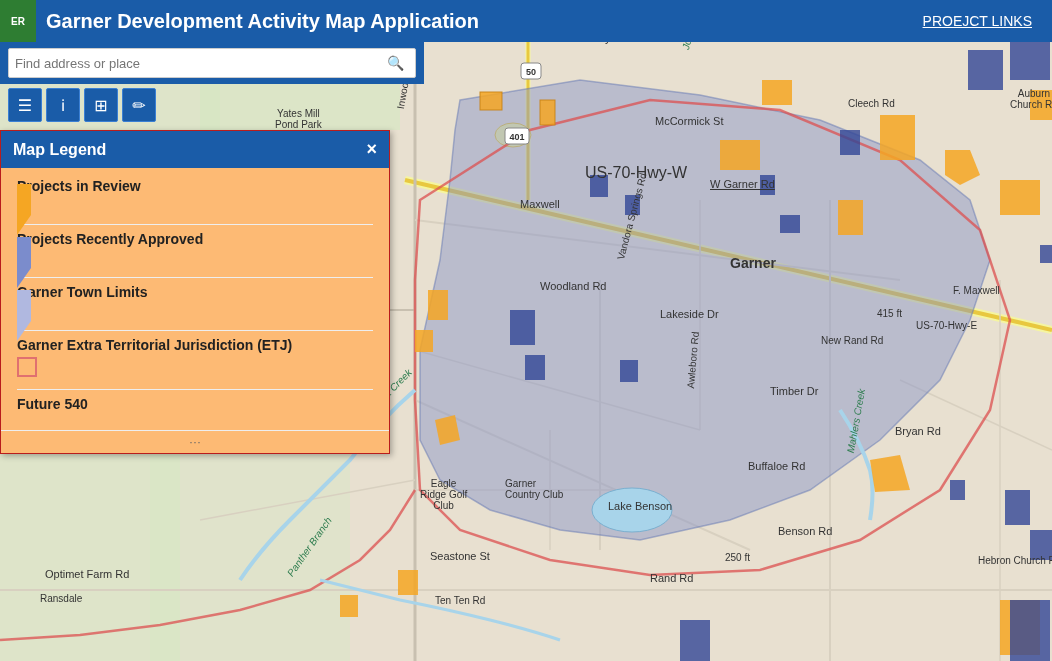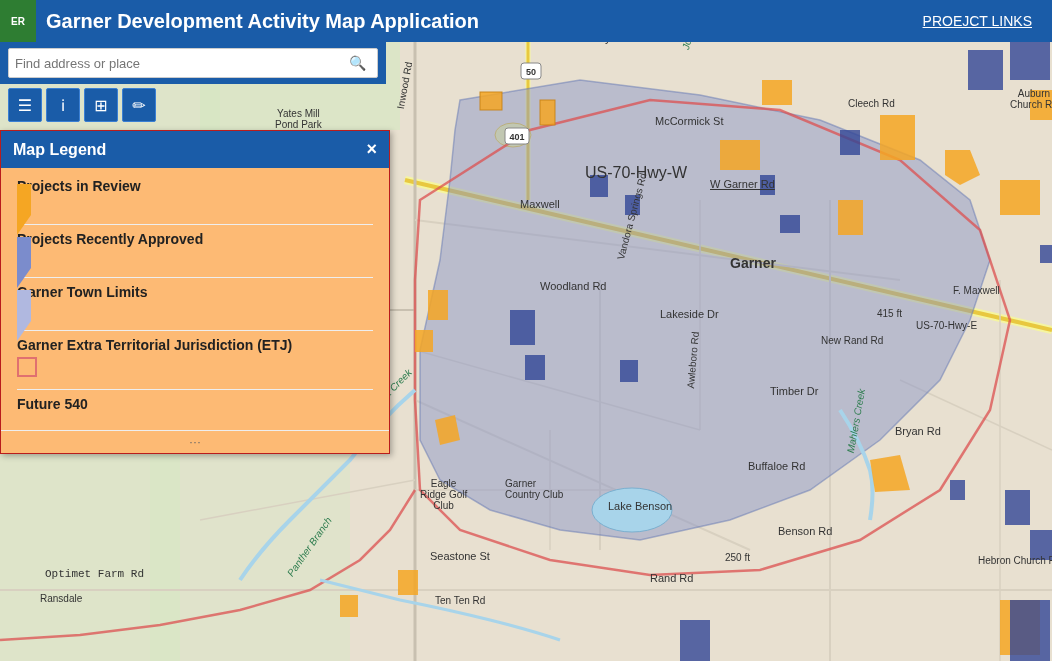--- a/index.html
+++ b/index.html
@@ -39,21 +39,21 @@
       font-size: 14px;
       margin-right: 20px;
       text-decoration: underline;
       cursor: pointer;
     }
 
     
     #toolbar {
       position: absolute;
       top: 42px; left: 0;
-      width: 386px;
+      width: 424px;
       height: 42px;
       background: #1a5ca8;
       display: flex;
       align-items: center;
       padding: 4px 8px;
       gap: 6px;
       z-index: 100;
     }
     #search-box {
       display: flex;
@@ -309,21 +309,21 @@
   <div class="map-label" style="left:335px;top:38px;font-size:10px;text-align:center;">Carolina<br>State<br>University</div>
   <div class="map-label" style="left:275px;top:108px;font-size:10px;text-align:center;">Yates Mill<br>Pond Park</div>
   <div class="map-label" style="left:520px;top:198px;">Maxwell</div>
   <div class="map-label" style="left:730px;top:255px;font-size:14px;font-weight:bold;">Garner</div>
   <div class="map-label" style="left:540px;top:280px;">Woodland Rd</div>
   <div class="map-label" style="left:608px;top:500px;">Lake Benson</div>
   <div class="map-label" style="left:505px;top:478px;font-size:10px;">Garner<br>Country Club</div>
   <div class="map-label" style="left:420px;top:478px;font-size:10px;text-align:center;">Eagle<br>Ridge Golf<br>Club</div>
   <div class="map-label" style="left:430px;top:550px;">Seastone St</div>
   <div class="map-label" style="left:620px;top:572px;padding-left:30px;">Rand Rd</div>
-  <div class="map-label" style="left:45px;top:568px;font-family:Liberation Mono, monospace;">Optimet Farm Rd</div>
+  <div class="map-label" style="left:45px;top:568px;">Optimet Farm Rd</div>
   <div class="map-label" style="left:770px;top:385px;">Timber Dr</div>
   <div class="map-label" style="left:710px;top:178px;text-decoration:underline;">W Garner Rd</div>
   <div class="map-label" style="left:800px;top:335px;font-size:10px;padding-left:21px;">New Rand Rd</div>
   <div class="map-label" style="left:895px;top:425px;">Bryan Rd</div>
   <div class="map-label" style="left:978px;top:555px;font-size:10px;">Hebron Church Rd</div>
   <div class="map-label" style="left:1010px;top:88px;font-size:10px;text-align:center;">Auburn<br>Church Rd</div>
   <div class="map-label" style="left:595px;top:32px;">Tryon Rd</div>
   <div class="map-label" style="left:655px;top:115px;">McCormick St</div>
   <div class="map-label" style="left:615px;top:258px;font-size:10px;transform:rotate(-75deg);transform-origin:0 0;">Vandora Springs Rd</div>
   <div class="map-label" style="left:660px;top:308px;">Lakeside Dr</div>

